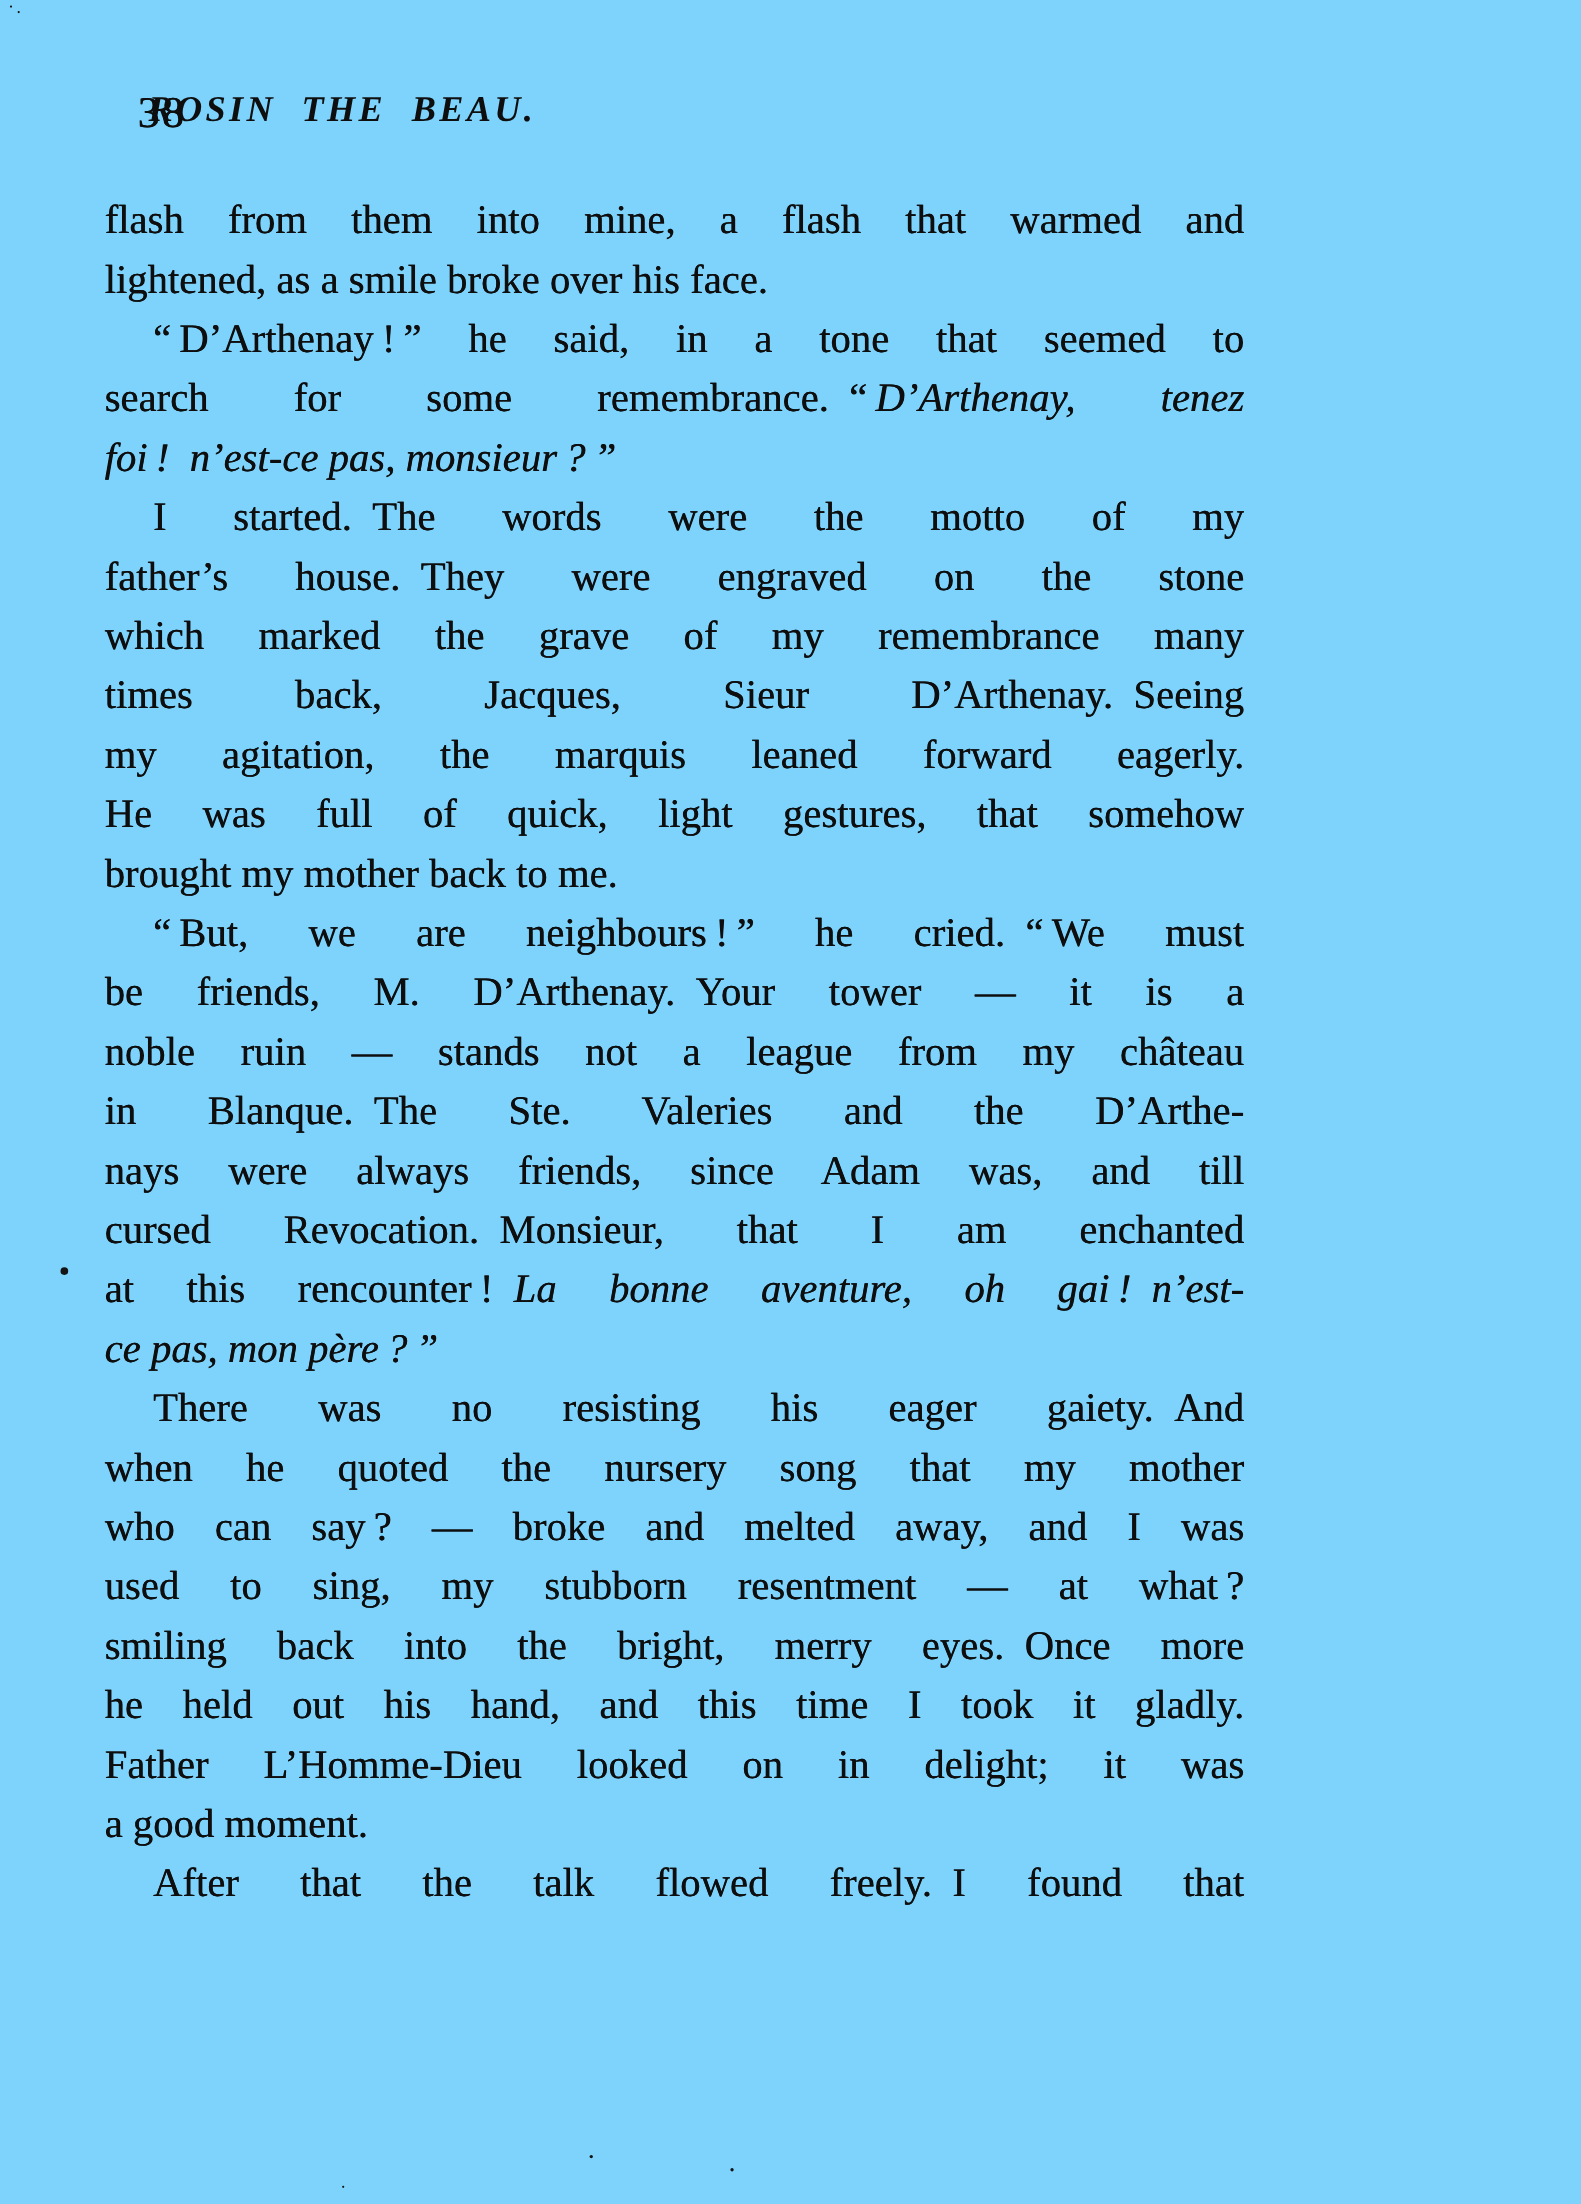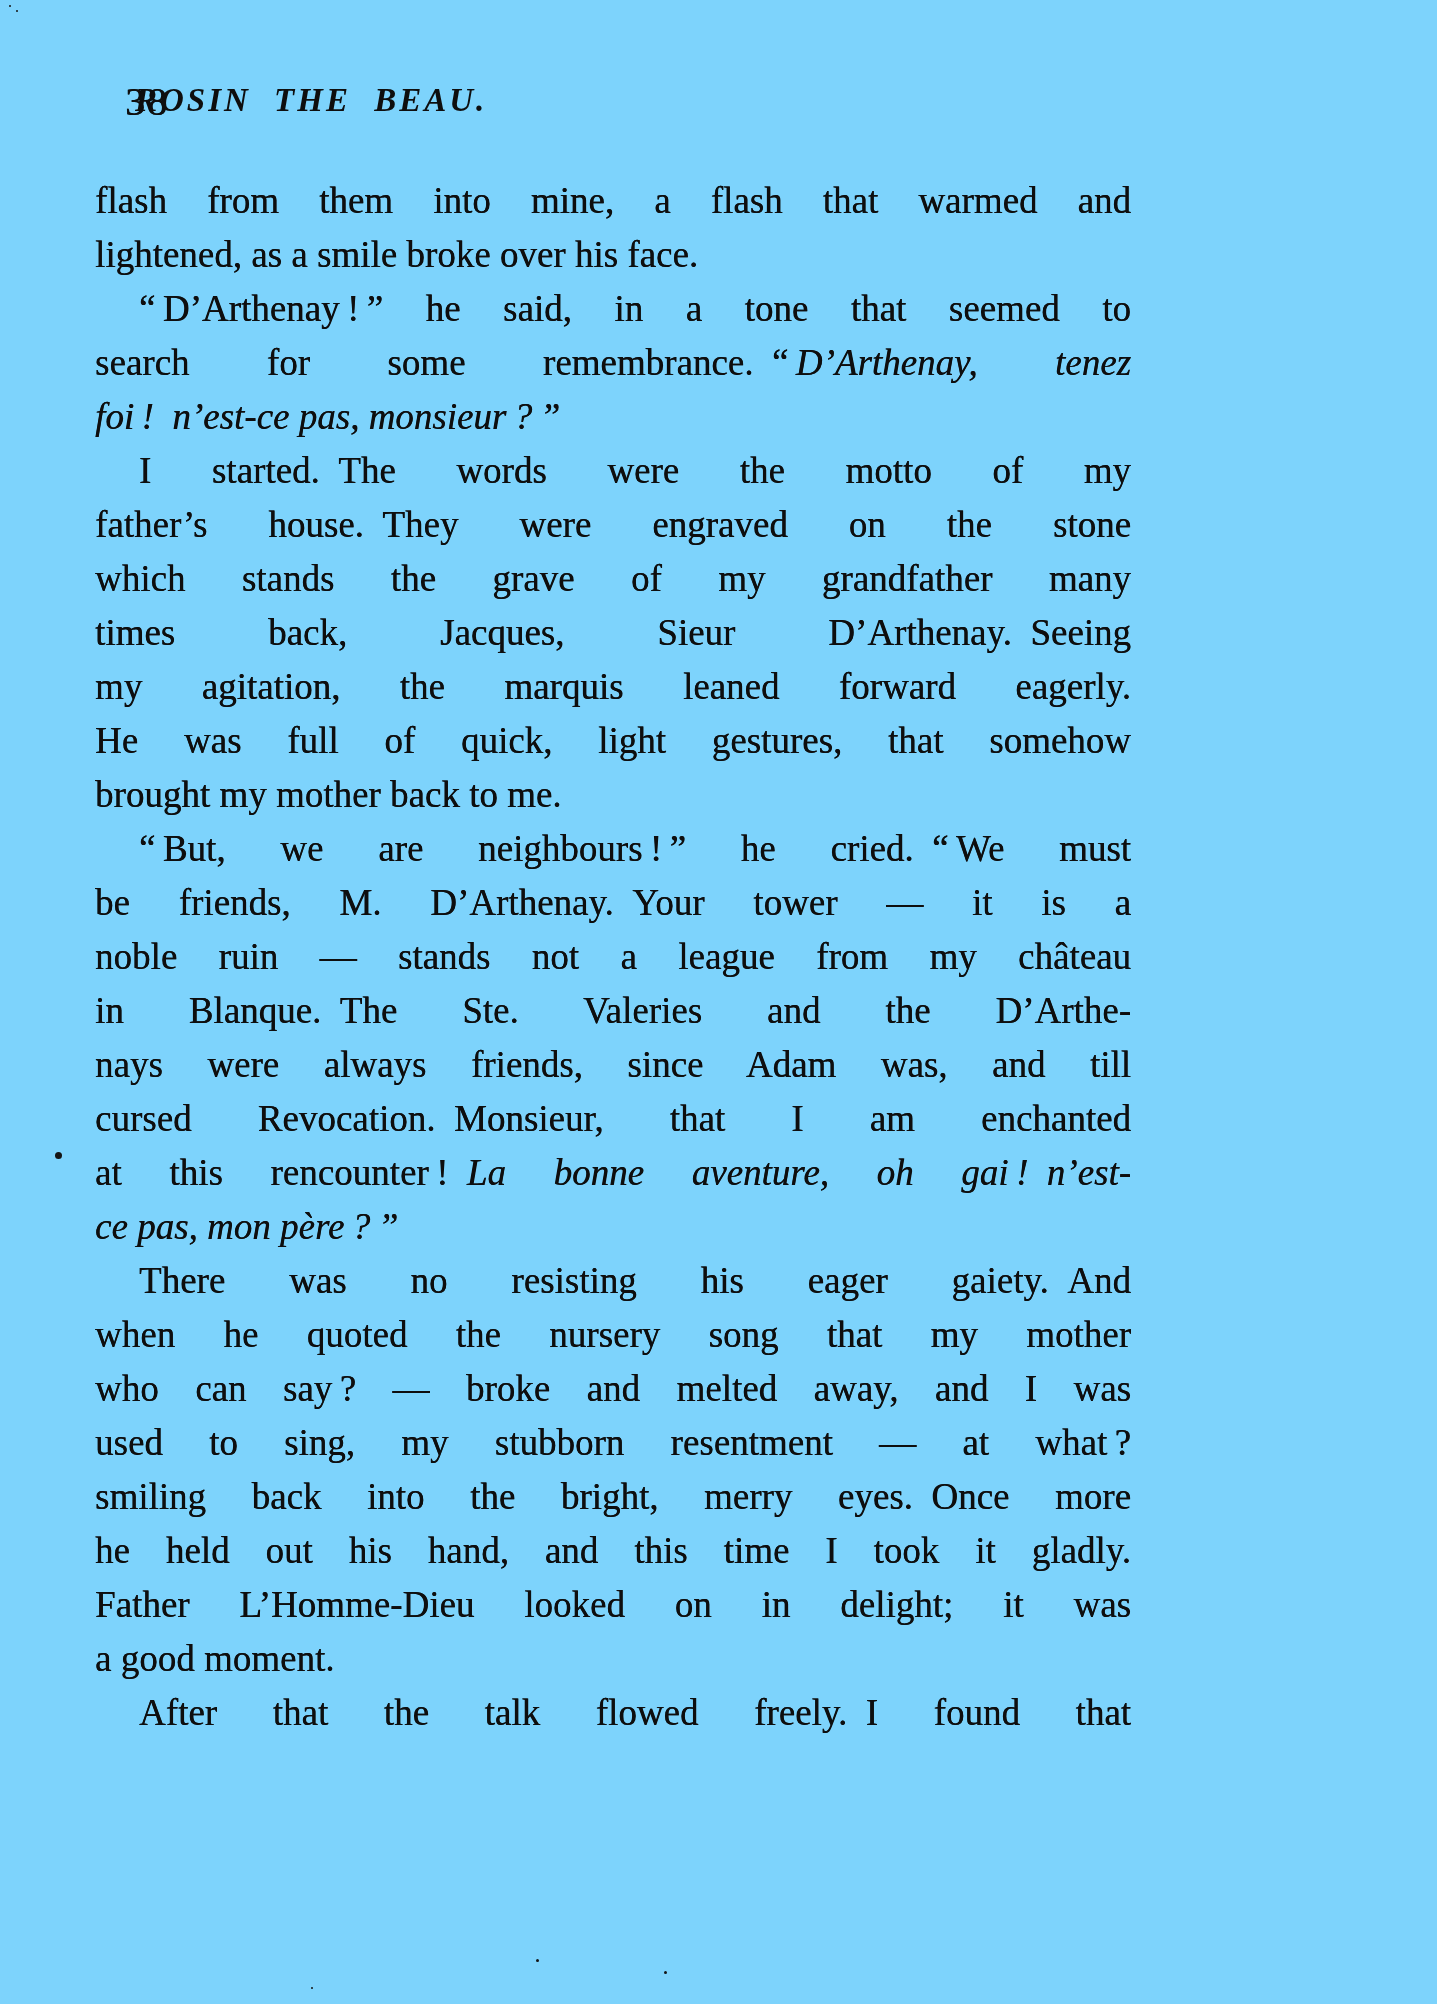--- a/index.html
+++ b/index.html
@@ -48,21 +48,21 @@
         <div class="line last"><span>lightened, as a smile broke over his face.</span></div>
       </div>
       <div>
         <div class="line indent"><span>“ D’Arthenay ! ” he said, in a tone that seemed to</span></div>
         <div class="line"><span>search for some remembrance. “ </span><span class="it">D’Arthenay, tenez</span></div>
         <div class="line last"><span class="it">foi ! n’est-ce pas, monsieur ? ”</span></div>
       </div>
       <div>
         <div class="line indent"><span>I started. The words were the motto of my</span></div>
         <div class="line"><span>father’s house. They were engraved on the stone</span></div>
-        <div class="line"><span>which stands the grave of my grandfather many</span></div>
+        <div class="line"><span>which marked the grave of my remembrance many</span></div>
         <div class="line"><span>times back, Jacques, Sieur D’Arthenay. Seeing</span></div>
         <div class="line"><span>my agitation, the marquis leaned forward eagerly.</span></div>
         <div class="line"><span>He was full of quick, light gestures, that somehow</span></div>
         <div class="line last"><span>brought my mother back to me.</span></div>
       </div>
       <div>
         <div class="line indent"><span>“ But, we are neighbours ! ” he cried. “ We must</span></div>
         <div class="line"><span>be friends, M. D’Arthenay. Your tower — it is a</span></div>
         <div class="line"><span>noble ruin — stands not a league from my château</span></div>
         <div class="line"><span>in Blanque. The Ste. Valeries and the D’Arthe-</span></div>

